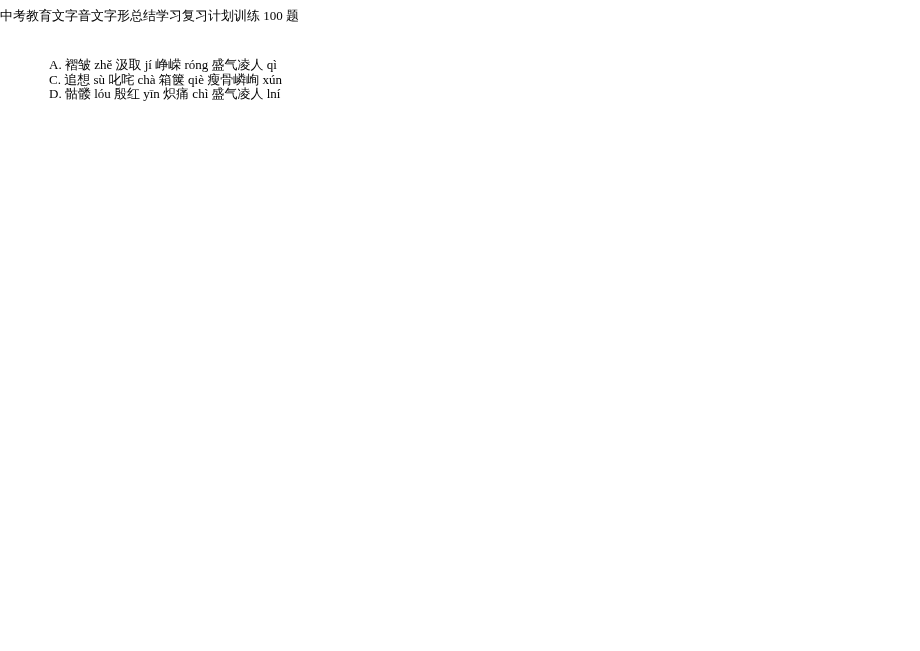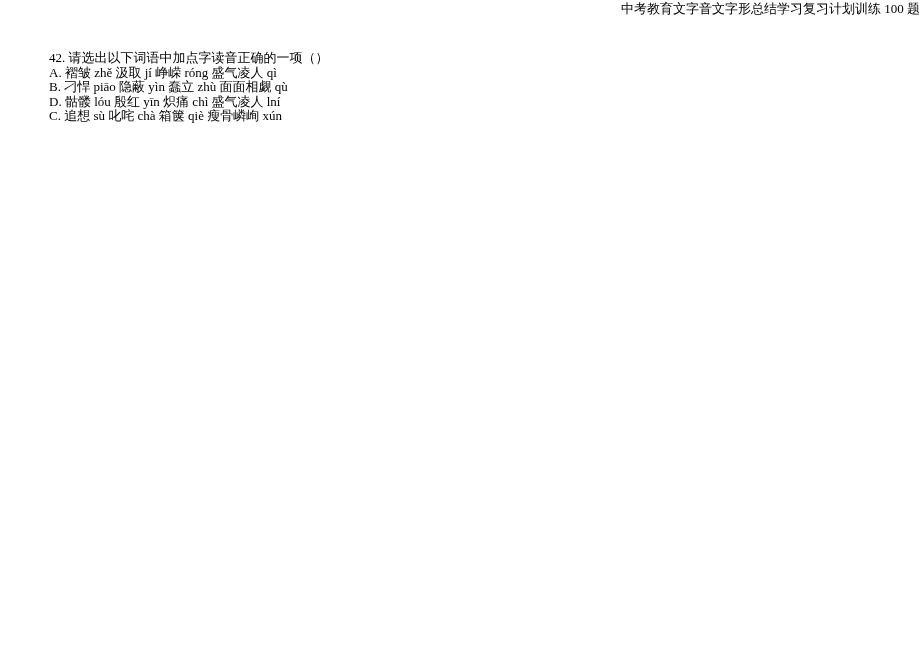--- a/index.html
+++ b/index.html
@@ -10,22 +10,22 @@
     body {
       width: 920px;
       height: 651px;
       background: #ffffff;
       font-family: "SimSun", "宋体", serif;
       font-size: 13px;
       color: #000000;
       position: relative;
     }
     .page-title {
-      text-align: right;
-      padding-top: 0;
+      text-align: left;
+      padding-top: 7px;
       font-size: 13px;
       font-weight: normal;
     }
     .content {
       padding-left: 49px;
       padding-top: 33px;
       line-height: 14.5px;
     }
     .question-line {
       white-space: nowrap;
@@ -33,18 +33,16 @@
     .option-line {
       white-space: nowrap;
     }
   </style>
 </head>
 <body>
 
 <div class="page-title">中考教育文字音文字形总结学习复习计划训练 100 题</div>
 
 <div class="content">
-  <div class="question-line">42. 请选出以下词语中加点字读音正确的一项（）</div>
   <div class="option-line">A. 褶皱 zhě 汲取 jí 峥嵘 róng 盛气凌人 qì</div>
-  <div class="option-line">B. 刁悍 piāo 隐蔽 yìn 蠢立 zhù 面面相觑 qù</div>
+  <div class="option-line">C. 追想 sù 叱咤 chà 箱箧 qiè 瘦骨嶙峋 xún</div>
   <div class="option-line">D. 骷髅 lóu 殷红 yīn 炽痛 chì 盛气凌人 lní</div>
-  <div class="option-line">C. 追想 sù 叱咤 chà 箱箧 qiè 瘦骨嶙峋 xún</div>
 </div>
 
 </body></html>

